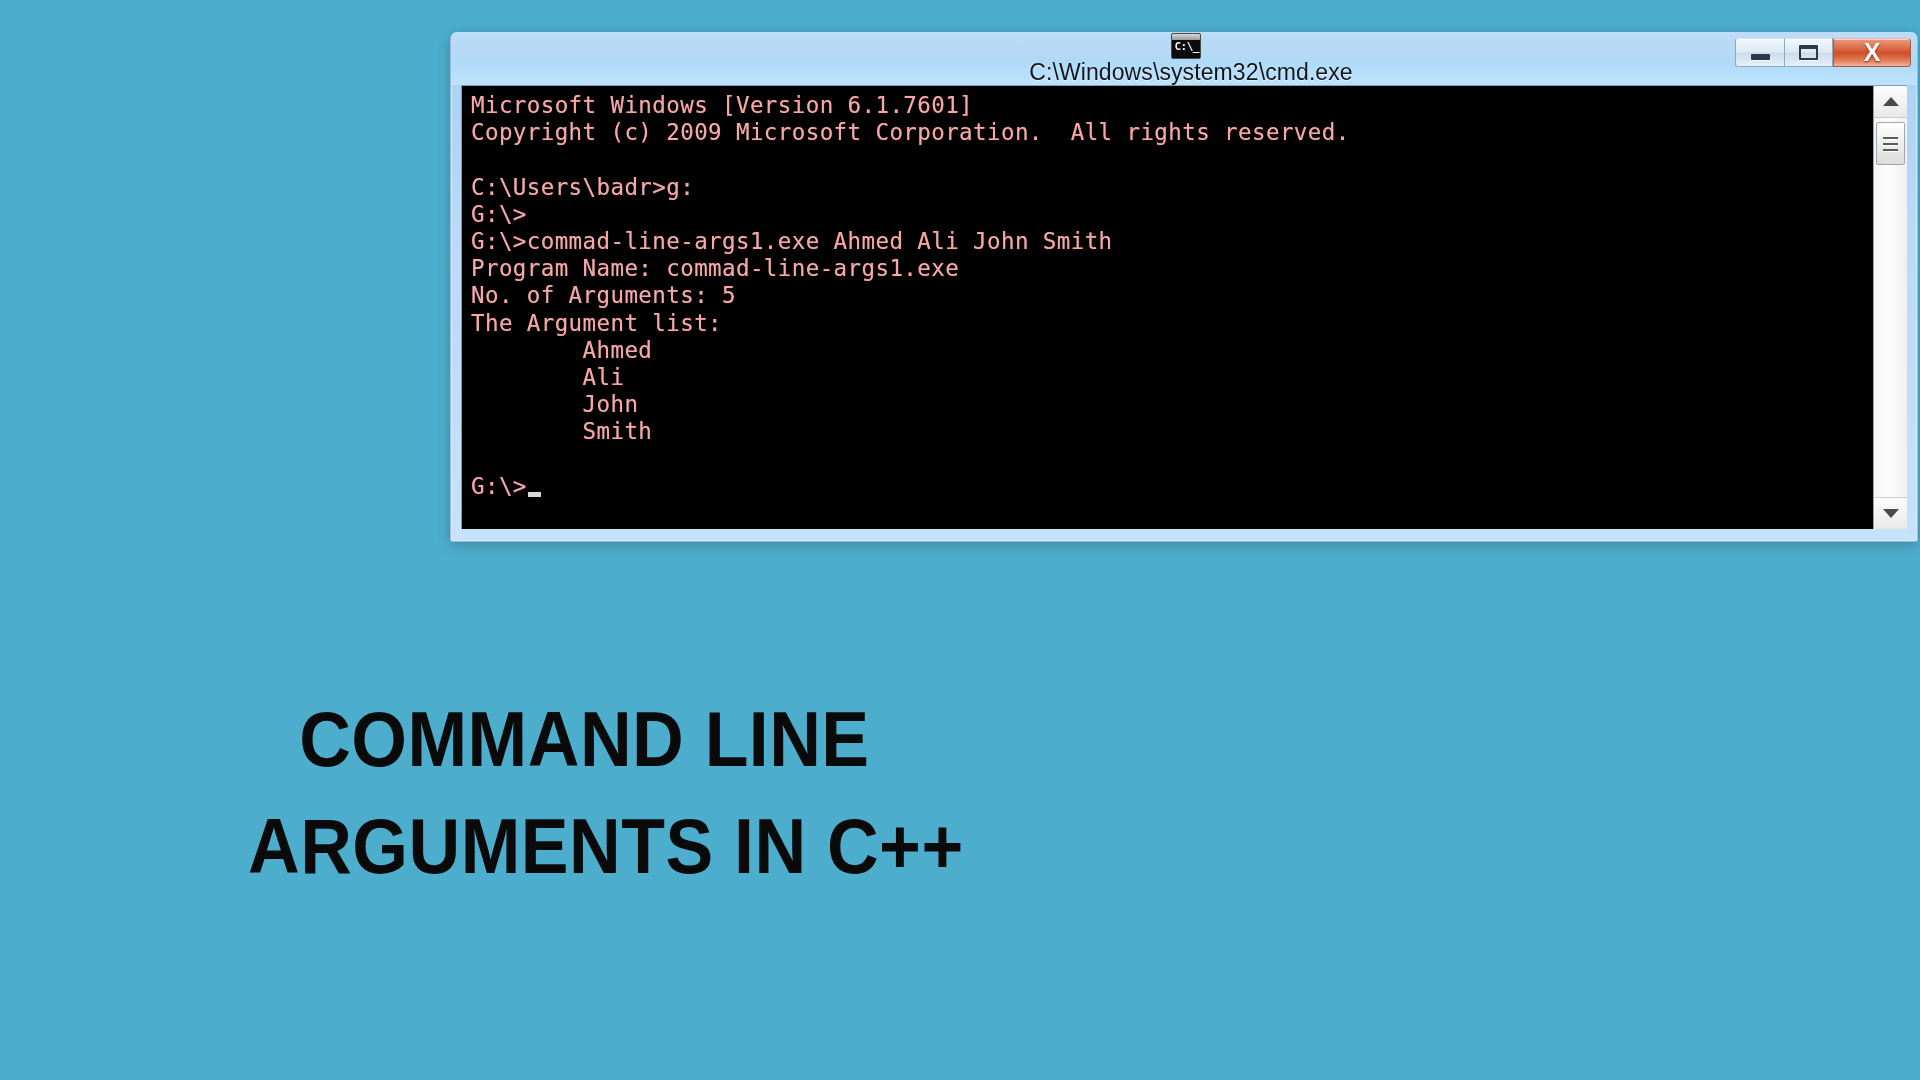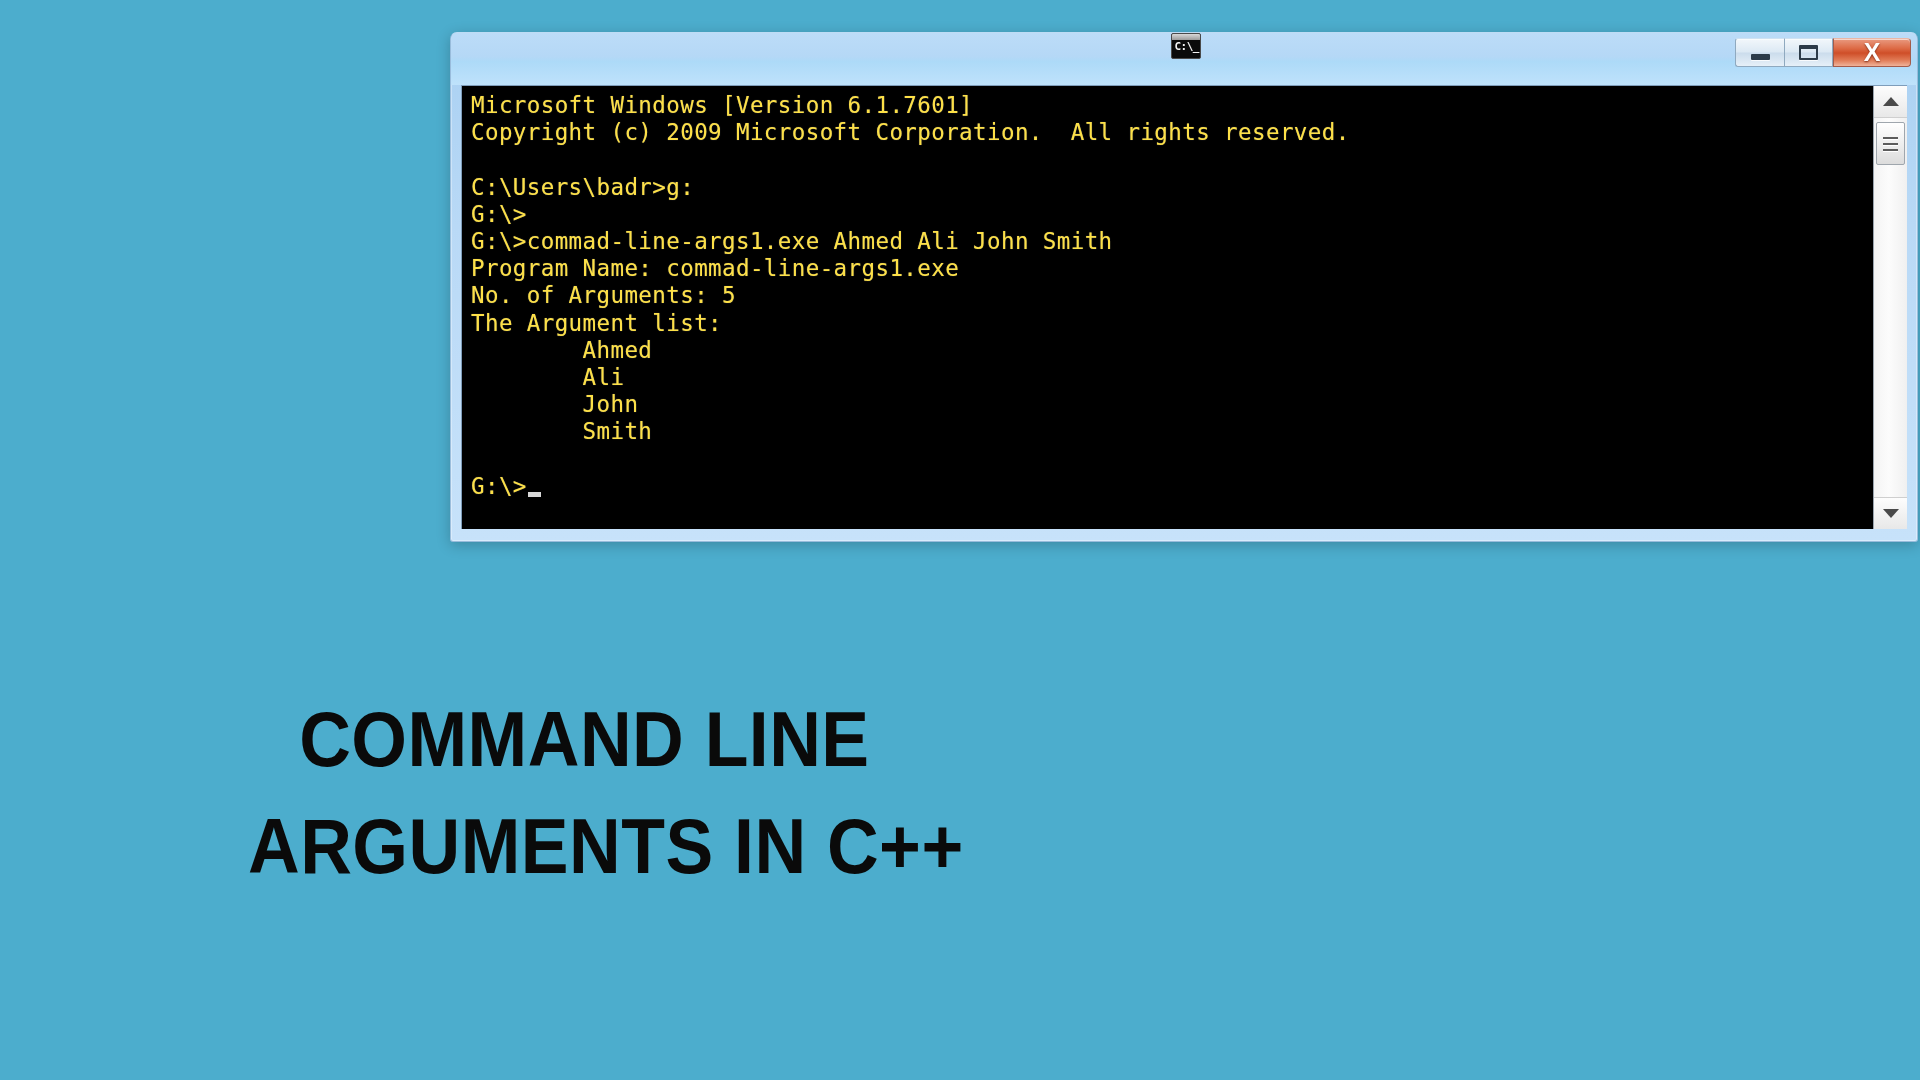--- a/index.html
+++ b/index.html
@@ -170,21 +170,21 @@
     position: relative;
     overflow: hidden;
     padding: 6px 0 0 9px;
     background: #000000;
   }
   #console-text {
     margin: 0;
     font-family: "DejaVu Sans Mono", "Liberation Mono", monospace;
     font-size: 22.5px;
     line-height: 27.2px;
-    color: #fde047;
+    color: #fca5a5;
     white-space: pre;
     letter-spacing: 0.4px;
     text-shadow: 0 0 1px rgba(215,215,215,0.45);
   }
   #console-cursor {
     display: inline-block;
     width: 13px;
     height: 5px;
     background: #d8d8d8;
     vertical-align: -2px;
@@ -275,20 +275,21 @@
 <body>
 
 <div id="slide-root">
 
   <div id="cmd-window">
 
     <div id="cmd-titlebar">
       <div id="cmd-icon">
         <span class="glyph">C:\_</span>
       </div>
+      <span id="cmd-title-text">C:\Windows\system32\cmd.exe</span>
 
       <div id="cmd-window-controls">
         <div class="winbtn" id="btn-minimize">
           <span class="mini-bar"></span>
         </div>
         <div class="winbtn" id="btn-maximize">
           <span class="maxi-box"></span>
         </div>
         <div class="winbtn" id="btn-close">
           <span class="close-x">X</span>

